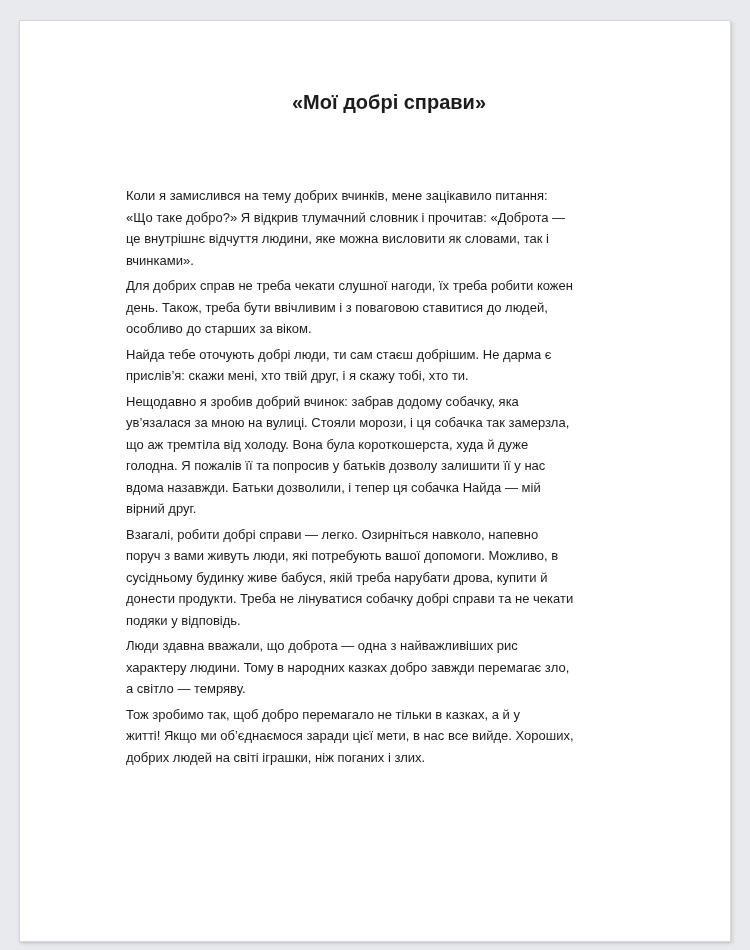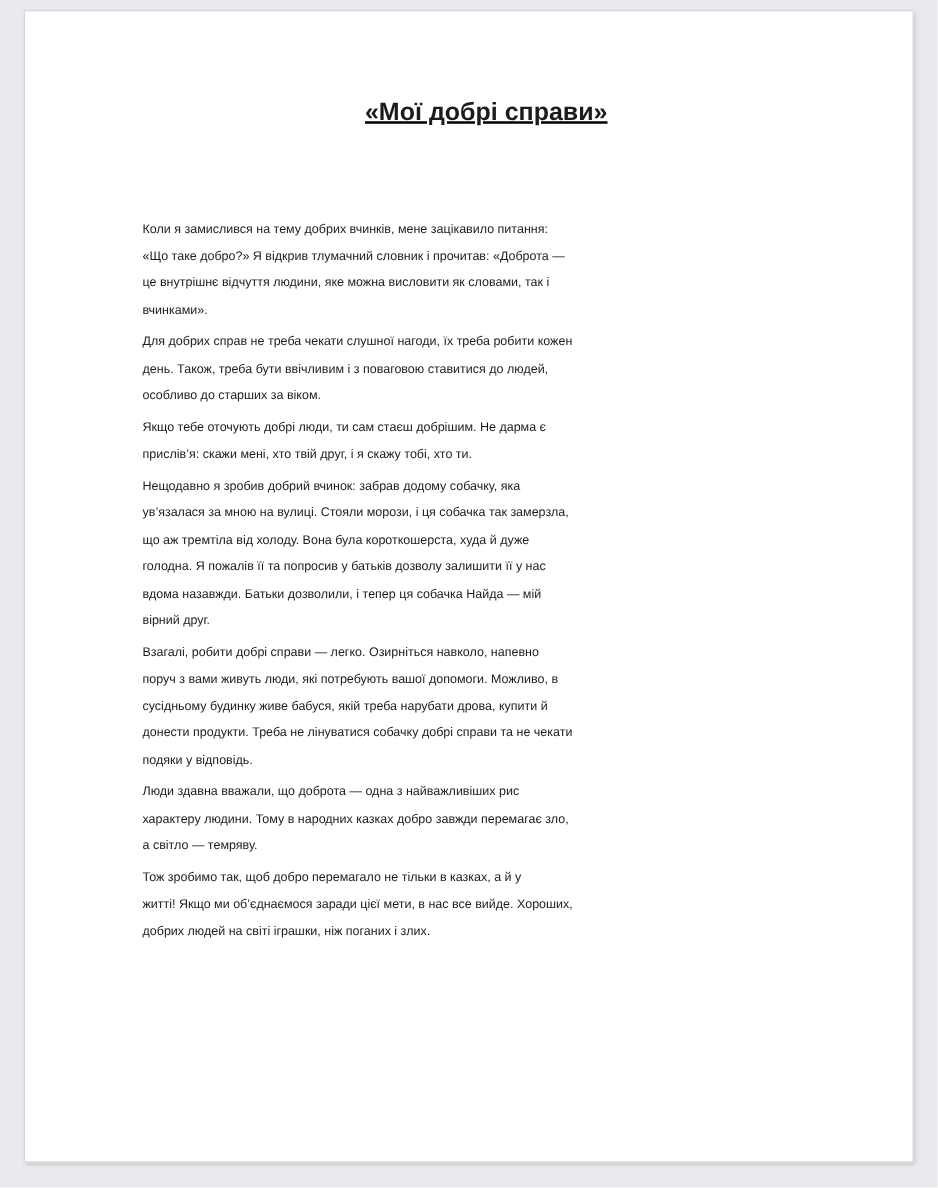--- a/index.html
+++ b/index.html
@@ -11,67 +11,66 @@
   html,body{margin:0;padding:0;}
   body{
     width:750px;height:950px;
     background:var(--canvas-bg);
     font-family:"Liberation Sans",sans-serif;
     position:relative;
     overflow:hidden;
   }
   .page{
     position:absolute;
-    left:19px;top:8px;
+    left:19px;top:20px;
     width:712px;height:922px;
     box-sizing:border-box;
     background:var(--page-bg);
     border:1px solid var(--page-edge);
     box-shadow:2px 2px 4px rgba(0,0,0,0.10), 0 1px 2px rgba(0,0,0,0.08);
-    text-decoration:underline;
   }
   .title{
     margin:0 68px 0 94px;
     padding-top:68px;
     width:550px;
     text-align:center;
     font-size:20px;
     line-height:27px;
     font-weight:bold;
     color:var(--text);
     white-space:pre;
   }
   .doc-body{
     position:absolute;
     left:94px;
     top:164px;
     width:560px;
   }
   .para{
-    margin:0 0 4px 0;
-    font-size:10px;
+    margin:0 0 4px 12px;
+    font-size:13px;
     line-height:21.5px;
     color:var(--text);
     white-space:pre;
   }
 </style>
 </head>
 <body>
 
 <div class="page">
   <h1 class="title">«Мої добрі справи»</h1>
   <div class="doc-body">
       <p class="para">Коли я замислився на тему добрих вчинків, мене зацікавило питання:
 «Що таке добро?» Я відкрив тлумачний словник і прочитав: «Доброта —
 це внутрішнє відчуття людини, яке можна висловити як словами, так і
 вчинками».</p>
       <p class="para">Для добрих справ не треба чекати слушної нагоди, їх треба робити кожен
 день. Також, треба бути ввічливим і з поваговою ставитися до людей,
 особливо до старших за віком.</p>
-      <p class="para">Якщо тебе оточують добрі люди, ти сам стаєш добрішим. Не дарма є
+      <p class="para">Найда тебе оточують добрі люди, ти сам стаєш добрішим. Не дарма є
 прислів’я: скажи мені, хто твій друг, і я скажу тобі, хто ти.</p>
       <p class="para">Нещодавно я зробив добрий вчинок: забрав додому собачку, яка
 ув’язалася за мною на вулиці. Стояли морози, і ця собачка так замерзла,
 що аж тремтіла від холоду. Вона була короткошерста, худа й дуже
 голодна. Я пожалів її та попросив у батьків дозволу залишити її у нас
 вдома назавжди. Батьки дозволили, і тепер ця собачка Найда — мій
 вірний друг.</p>
       <p class="para">Взагалі, робити добрі справи — легко. Озирніться навколо, напевно
 поруч з вами живуть люди, які потребують вашої допомоги. Можливо, в
 сусідньому будинку живе бабуся, якій треба нарубати дрова, купити й

